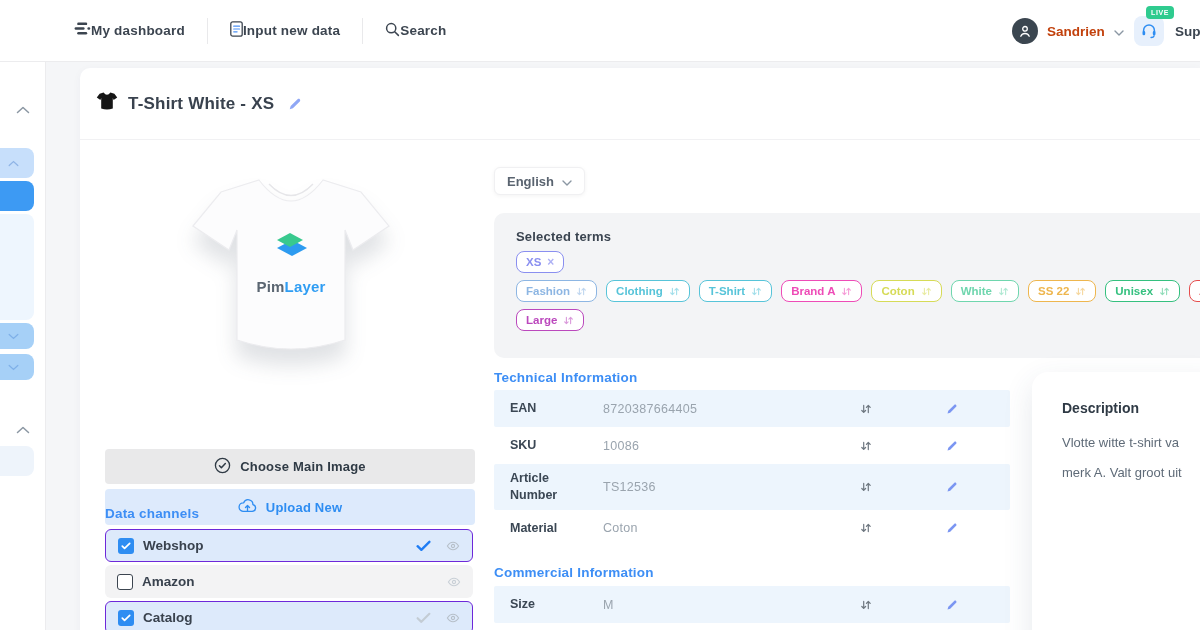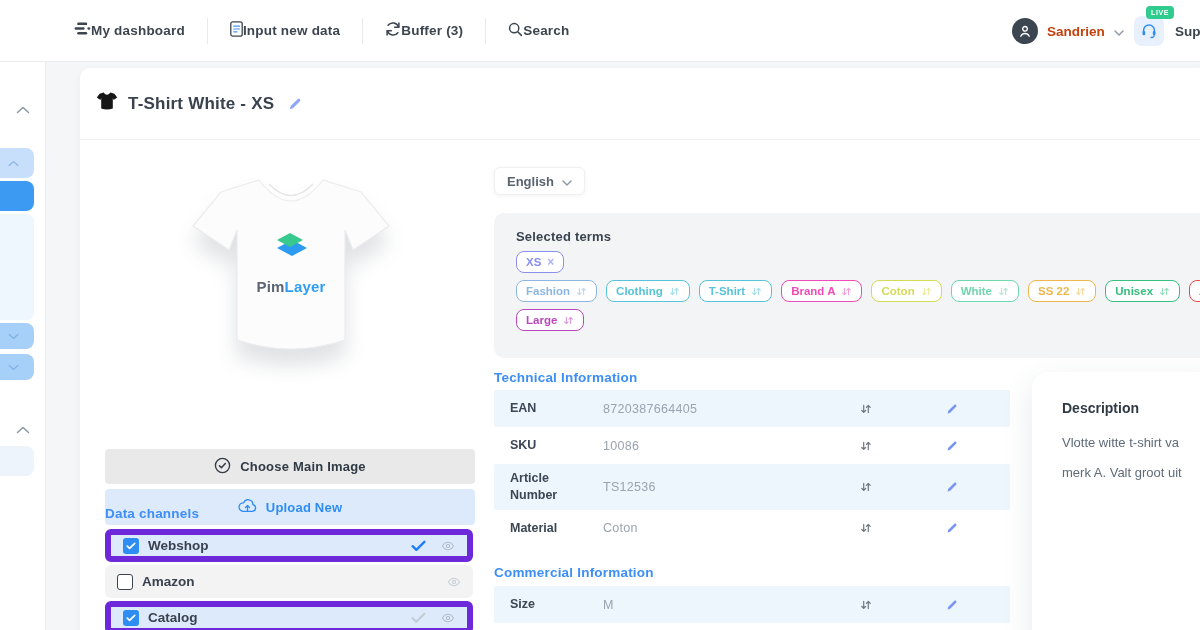--- a/index.html
+++ b/index.html
@@ -50,21 +50,21 @@
   .img-btn { position:absolute; left:25px; width:370px; border:none; border-radius:4px; display:flex;
              align-items:center; justify-content:center; gap:9px; font-family:inherit; font-size:13px;
              font-weight:700; letter-spacing:.2px; cursor:pointer;margin-top:48px; }
   .btn-choose { top:333px; height:35px; background:#e9e9ea; color:#2f3a45; }
   .btn-upload { top:373px; height:36px; background:#ddeafc; color:#2e8df2; }
 
   .sec-heading { position:absolute; font-size:13.5px; font-weight:700; color:#3d8ef5; letter-spacing:.2px; }
 
   .channel { position:absolute; left:25px; width:368px; height:33px; border-radius:6px; display:flex;
              align-items:center; padding:0 12px; cursor:pointer; }
-  .channel.sel { background:#ddeafb; border:6px solid #6d28d9; }
+  .channel.sel { background:#ddeafb; border:1px solid #6d28d9; }
   .channel.plain { background:#f3f3f4; }
   .cb { width:16px; height:16px; border-radius:3px; display:flex; align-items:center; justify-content:center; flex:none; }
   .cb.on { background:#2e8df2; }
   .cb.off { background:#fff; border:1.6px solid #3c4550; }
   .channel-label { margin-left:9px; font-size:13.5px; font-weight:600; color:#39424e; }
   .channel-right { margin-left:auto; display:flex; align-items:center; gap:15px; }
 
   
   .lang-btn { position:absolute; left:414px; top:99px; height:28px; padding:0 12px; background:#fff;
               border:1px solid #f0f0f2; border-radius:6px; box-shadow:0 1px 4px rgba(0,0,0,.05);
@@ -110,28 +110,20 @@
               </g>
             </svg></span>
         <span>My dashboard</span>
       </div>
       <div class="nav-item">
         <span><svg width="13" height="16" viewBox="0 0 13 16">
               <rect x="0.8" y="0.8" width="11.4" height="14.4" rx="2" fill="none" stroke="#3c4550" stroke-width="1.3"></rect>
               <path d="M3.7 5.2h5.8M3.7 8h5.8M3.7 10.8h3.4" stroke="#4a90f5" stroke-width="1.2" stroke-linecap="round"></path>
             </svg></span>
         <span>Input new data</span>
-      </div>
-      <div class="nav-item">
-        <span><svg width="16" height="16" viewBox="0 0 16 16">
-              <path d="M13.6 6.2A6 6 0 0 0 3.1 4.3M2.4 9.8a6 6 0 0 0 10.5 1.9" fill="none" stroke="#3c4550" stroke-width="1.5" stroke-linecap="round"></path>
-              <path d="M13.9 2.1v4.2H9.7" fill="none" stroke="#3c4550" stroke-width="1.5" stroke-linecap="round" stroke-linejoin="round"></path>
-              <path d="M2.1 13.9V9.7h4.2" fill="none" stroke="#3c4550" stroke-width="1.5" stroke-linecap="round" stroke-linejoin="round"></path>
-            </svg></span>
-        <span>Buffer (3)</span>
       </div>
       <div class="nav-item">
         <span><svg width="15" height="15" viewBox="0 0 15 15">
               <circle cx="6.2" cy="6.2" r="4.6" fill="none" stroke="#3c4550" stroke-width="1.5"></circle>
               <path d="M9.7 9.7l3.7 3.7" stroke="#3c4550" stroke-width="1.5" stroke-linecap="round"></path>
             </svg></span>
         <span>Search</span>
       </div>
     </nav>
 

